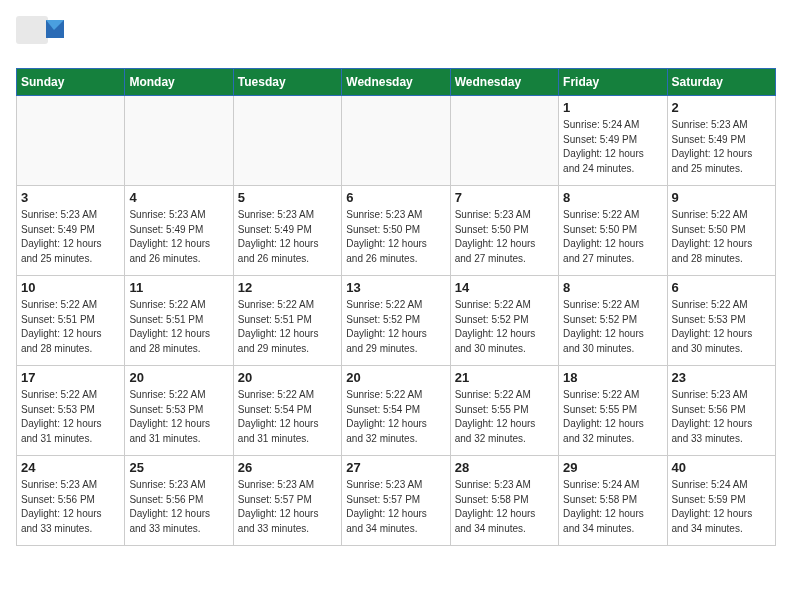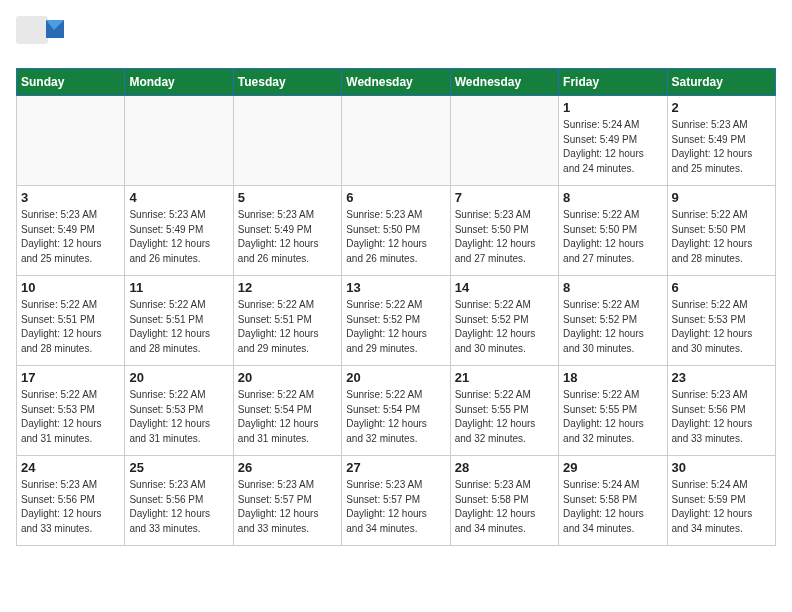--- a/index.html
+++ b/index.html
@@ -332,21 +332,21 @@
 and 34 minutes.</div>
         </td>
         <td>
           <div class="day-num">29</div>
           <div class="day-info" style="white-space: pre-line;">Sunrise: 5:24 AM
 Sunset: 5:58 PM
 Daylight: 12 hours
 and 34 minutes.</div>
         </td>
         <td>
-          <div class="day-num">30</div>
+          <div class="day-num">40</div>
           <div class="day-info" style="white-space: pre-line;">Sunrise: 5:24 AM
 Sunset: 5:59 PM
 Daylight: 12 hours
 and 34 minutes.</div>
         </td>
       </tr>
     </tbody>
 </table>
 
 </body></html>

